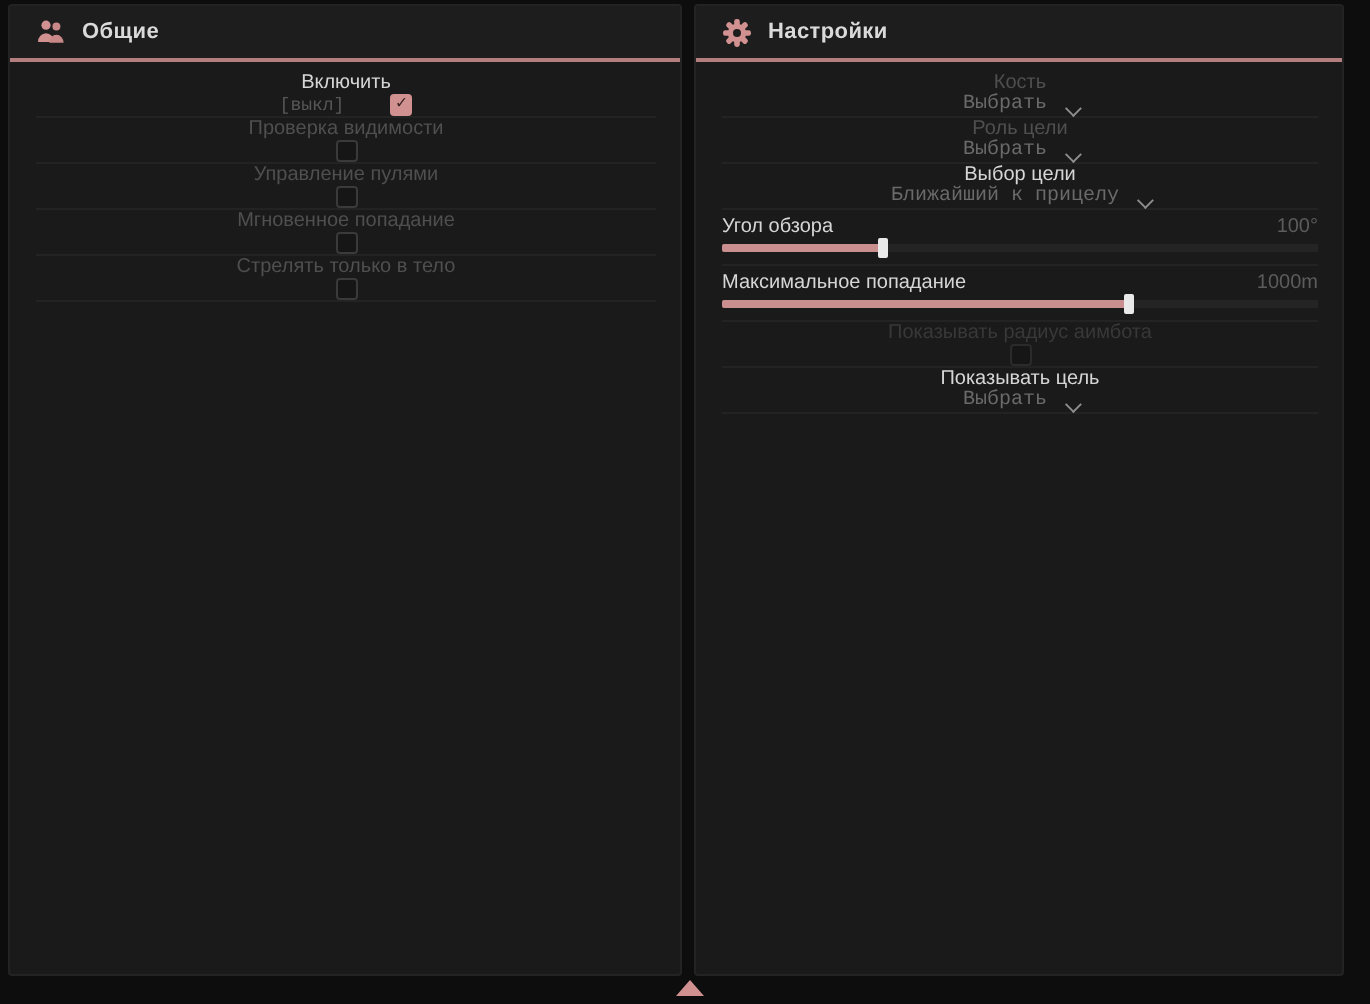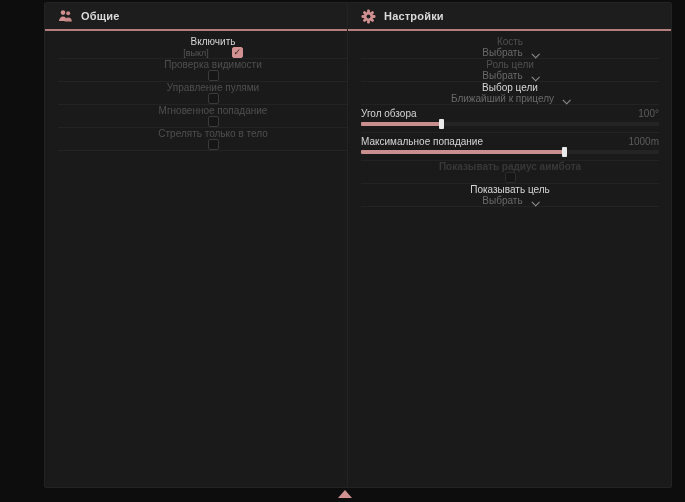--- a/index.html
+++ b/index.html
@@ -10,21 +10,21 @@
     position:relative;
     overflow:hidden;
     -webkit-font-smoothing:antialiased;
   }
   .panel {
     position:absolute; top:2px; height:486px;
     background:#1a1a1a;
     border:1px solid #232323;
     border-radius:2px;
   }
-  .panel-left  { left:4px;   width:337px;margin-left:40px; }
+  .panel-left  { left:4px;   width:337px; }
   .panel-right { left:347px; width:325px; }
   .panel-header {
     height:28px; background:#1d1d1d;
     display:flex; align-items:center;
     padding:0 13px; gap:8px;
     border-bottom:2px solid #b47e7e;
     border-top-left-radius:2px; border-top-right-radius:2px;
   }
   .panel-title { font-size:11px; font-weight:bold; color:#dadada; letter-spacing:.2px; }
   .hicon { width:15px; height:15px; display:inline-flex; align-items:center; justify-content:center; }
@@ -32,22 +32,22 @@
   .row {
     display:flex; align-items:center; justify-content:space-between;
     height:23px; margin:0 12px 0 13px;
     border-bottom:1px solid rgba(255,255,255,0.045);
     flex-direction:column;
   }
   .row.tall { height:28px; align-items:stretch; justify-content:center; gap:3px; }
   .row-top { display:flex; align-items:center; justify-content:space-between; }
   .lbl { font-size:10px; color:#4f4f4f; white-space:nowrap; }
   .lbl.active { color:#d6d6d6; }
-  .lbl.disabled { color:#383838;font-weight:bold; }
-  .right-side { display:flex; align-items:center; gap:23px; }
+  .lbl.disabled { color:#383838; }
+  .right-side { display:flex; align-items:center; gap:23px;font-family:Liberation Mono, monospace; }
   .hint { font-size:9px; color:#575757; }
   .val  { font-size:10px; color:#5c5c5c; }
   .cb {
     width:11px; height:11px; border-radius:2px;
     border:1px solid #3a3a3a; background:#161616;
     display:flex; align-items:center; justify-content:center;
     font-size:9px; line-height:1; color:#3a2424;
     flex:0 0 auto;
   }
   .cb.checked { background:#d29191; border-color:#d29191; }

